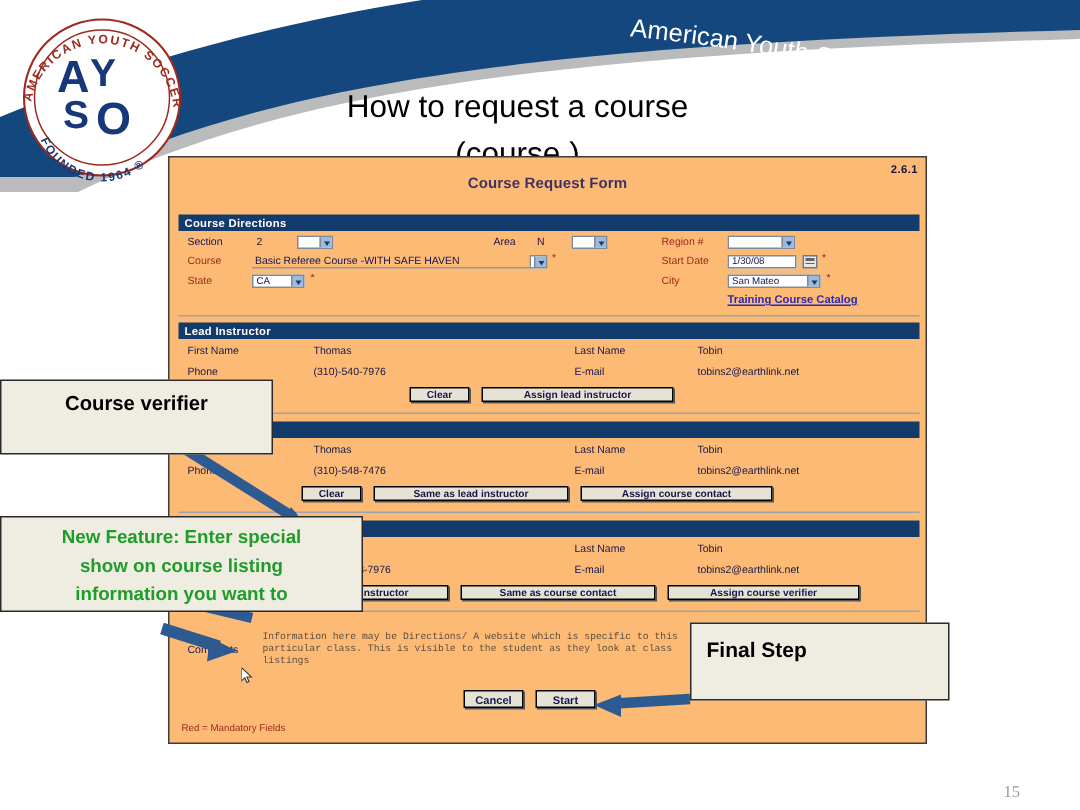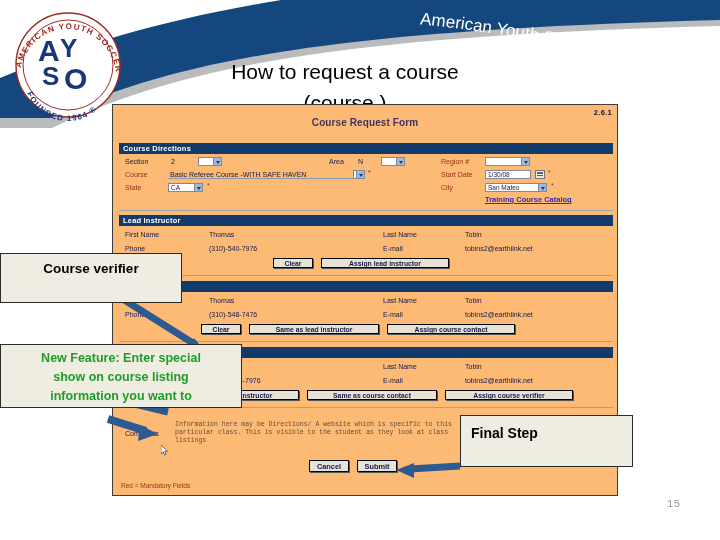--- a/index.html
+++ b/index.html
@@ -112,21 +112,21 @@
     position:absolute;background:#efede1;border:1px solid #2b2b2b;
     box-sizing:border-box;text-align:center;
     font-family:"Liberation Sans", sans-serif;font-weight:bold;
   }
   #callout-verifier{left:0px;top:253px;width:182px;height:50px;font-size:13.5px;color:#000;line-height:17px;padding-top:6px;}
   #callout-newfeature{left:0px;top:344px;width:242px;height:64px;font-size:12.5px;color:#1f9c2a;line-height:19px;padding-top:4px;}
   #callout-final{left:460px;top:415px;width:173px;height:52px;font-size:14px;color:#000;text-align:left;padding:5px 12px 0 10px;line-height:24px;}
 
   .arrows{position:absolute;left:0;top:0;width:720px;height:540px;pointer-events:none;}
 
-  .page-num{position:absolute;right:40px;bottom:30px;font-size:11px;color:#9a9a9a;font-family:Liberation Mono, monospace;}
+  .page-num{position:absolute;right:40px;bottom:6px;font-size:11px;color:#9a9a9a;font-family:Liberation Serif, serif;}
 
   
   .logo{position:absolute;left:8px;top:5px;width:120px;height:118px;}
 </style>
 </head>
 <body>
 
 <div id="slide">
 
   <div class="swoosh-wrap">
@@ -271,21 +271,21 @@
     <div class="panel-line" style="top:302px;"></div>
 
     <div class="fld lbl" style="left:12px;top:325px;">Comments</div>
     <div class="comments-text" style="left:62px;top:316px;">Information here may be Directions/ A website which is specific to this particular class. This is visible to the student as they look at class listings</div>
 
     <svg class="cursor-ico" style="left:48px;top:340px;" viewBox="0 0 8 11">
       <path d="M0,0 L0,9 L2.2,6.8 L3.6,10 L5,9.4 L3.6,6.3 L6.6,6.3 Z" fill="#ffffff" stroke="#333" stroke-width="0.7"></path>
     </svg>
 
     <div class="btn" style="left:196px;top:355px;width:40px;height:12px;line-height:11px;font-size:7.4px;">Cancel</div>
-    <div class="btn" style="left:244px;top:355px;width:40px;height:12px;line-height:11px;font-size:7.4px;">Submit</div>
+    <div class="btn" style="left:244px;top:355px;width:40px;height:12px;line-height:11px;font-size:7.4px;">Start</div>
 
     <div class="mand" style="left:8px;top:377px;">Red = Mandatory Fields</div>
   </div>
 
   <svg class="arrows" viewBox="0 0 720 540">
 
     <g>
       <line x1="118" y1="296" x2="196" y2="345" stroke="#2e5a92" stroke-width="7"></line>
       <polygon points="203,349 188,349 194,338" fill="#2e5a92"></polygon>
     </g>

